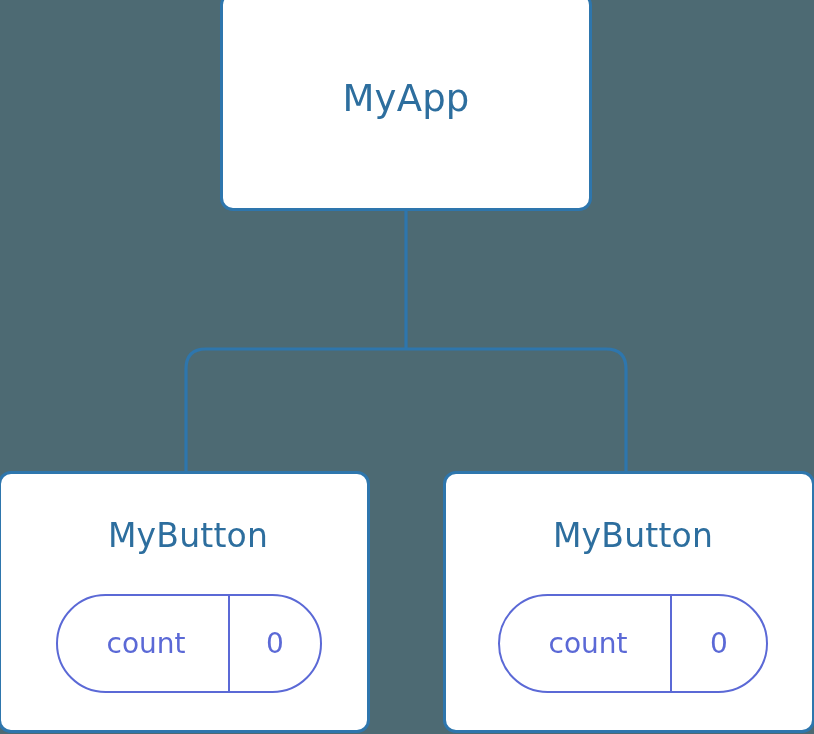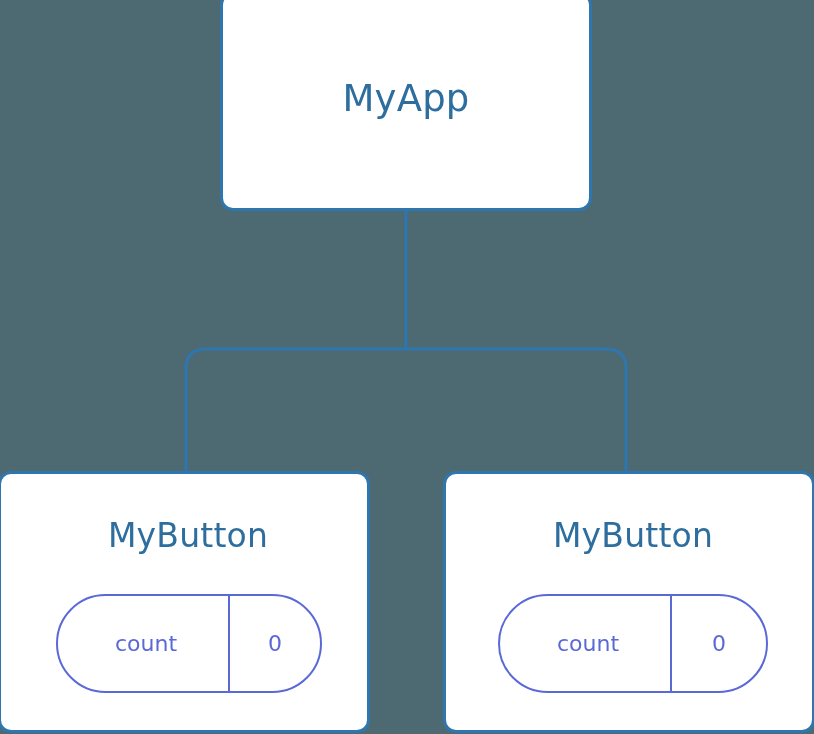--- a/index.html
+++ b/index.html
@@ -94,21 +94,21 @@
   }
   #node-child-0 .state-pill { left: 55px; width: 266px; }
   #node-child-1 .state-pill { left: 52px; width: 270px; }
 
   .pill-key,
   .pill-val {
     display: flex;
     align-items: center;
     justify-content: center;
     color: #5b69d6;
-    font-size: 22px;
+    font-size: 28px;
     line-height: 1;
     white-space: nowrap;
     box-sizing: border-box;
   }
   .pill-key {
     flex: 0 0 auto;
     width: 170px;
     padding-left: 6px;
   }
   .pill-val {

